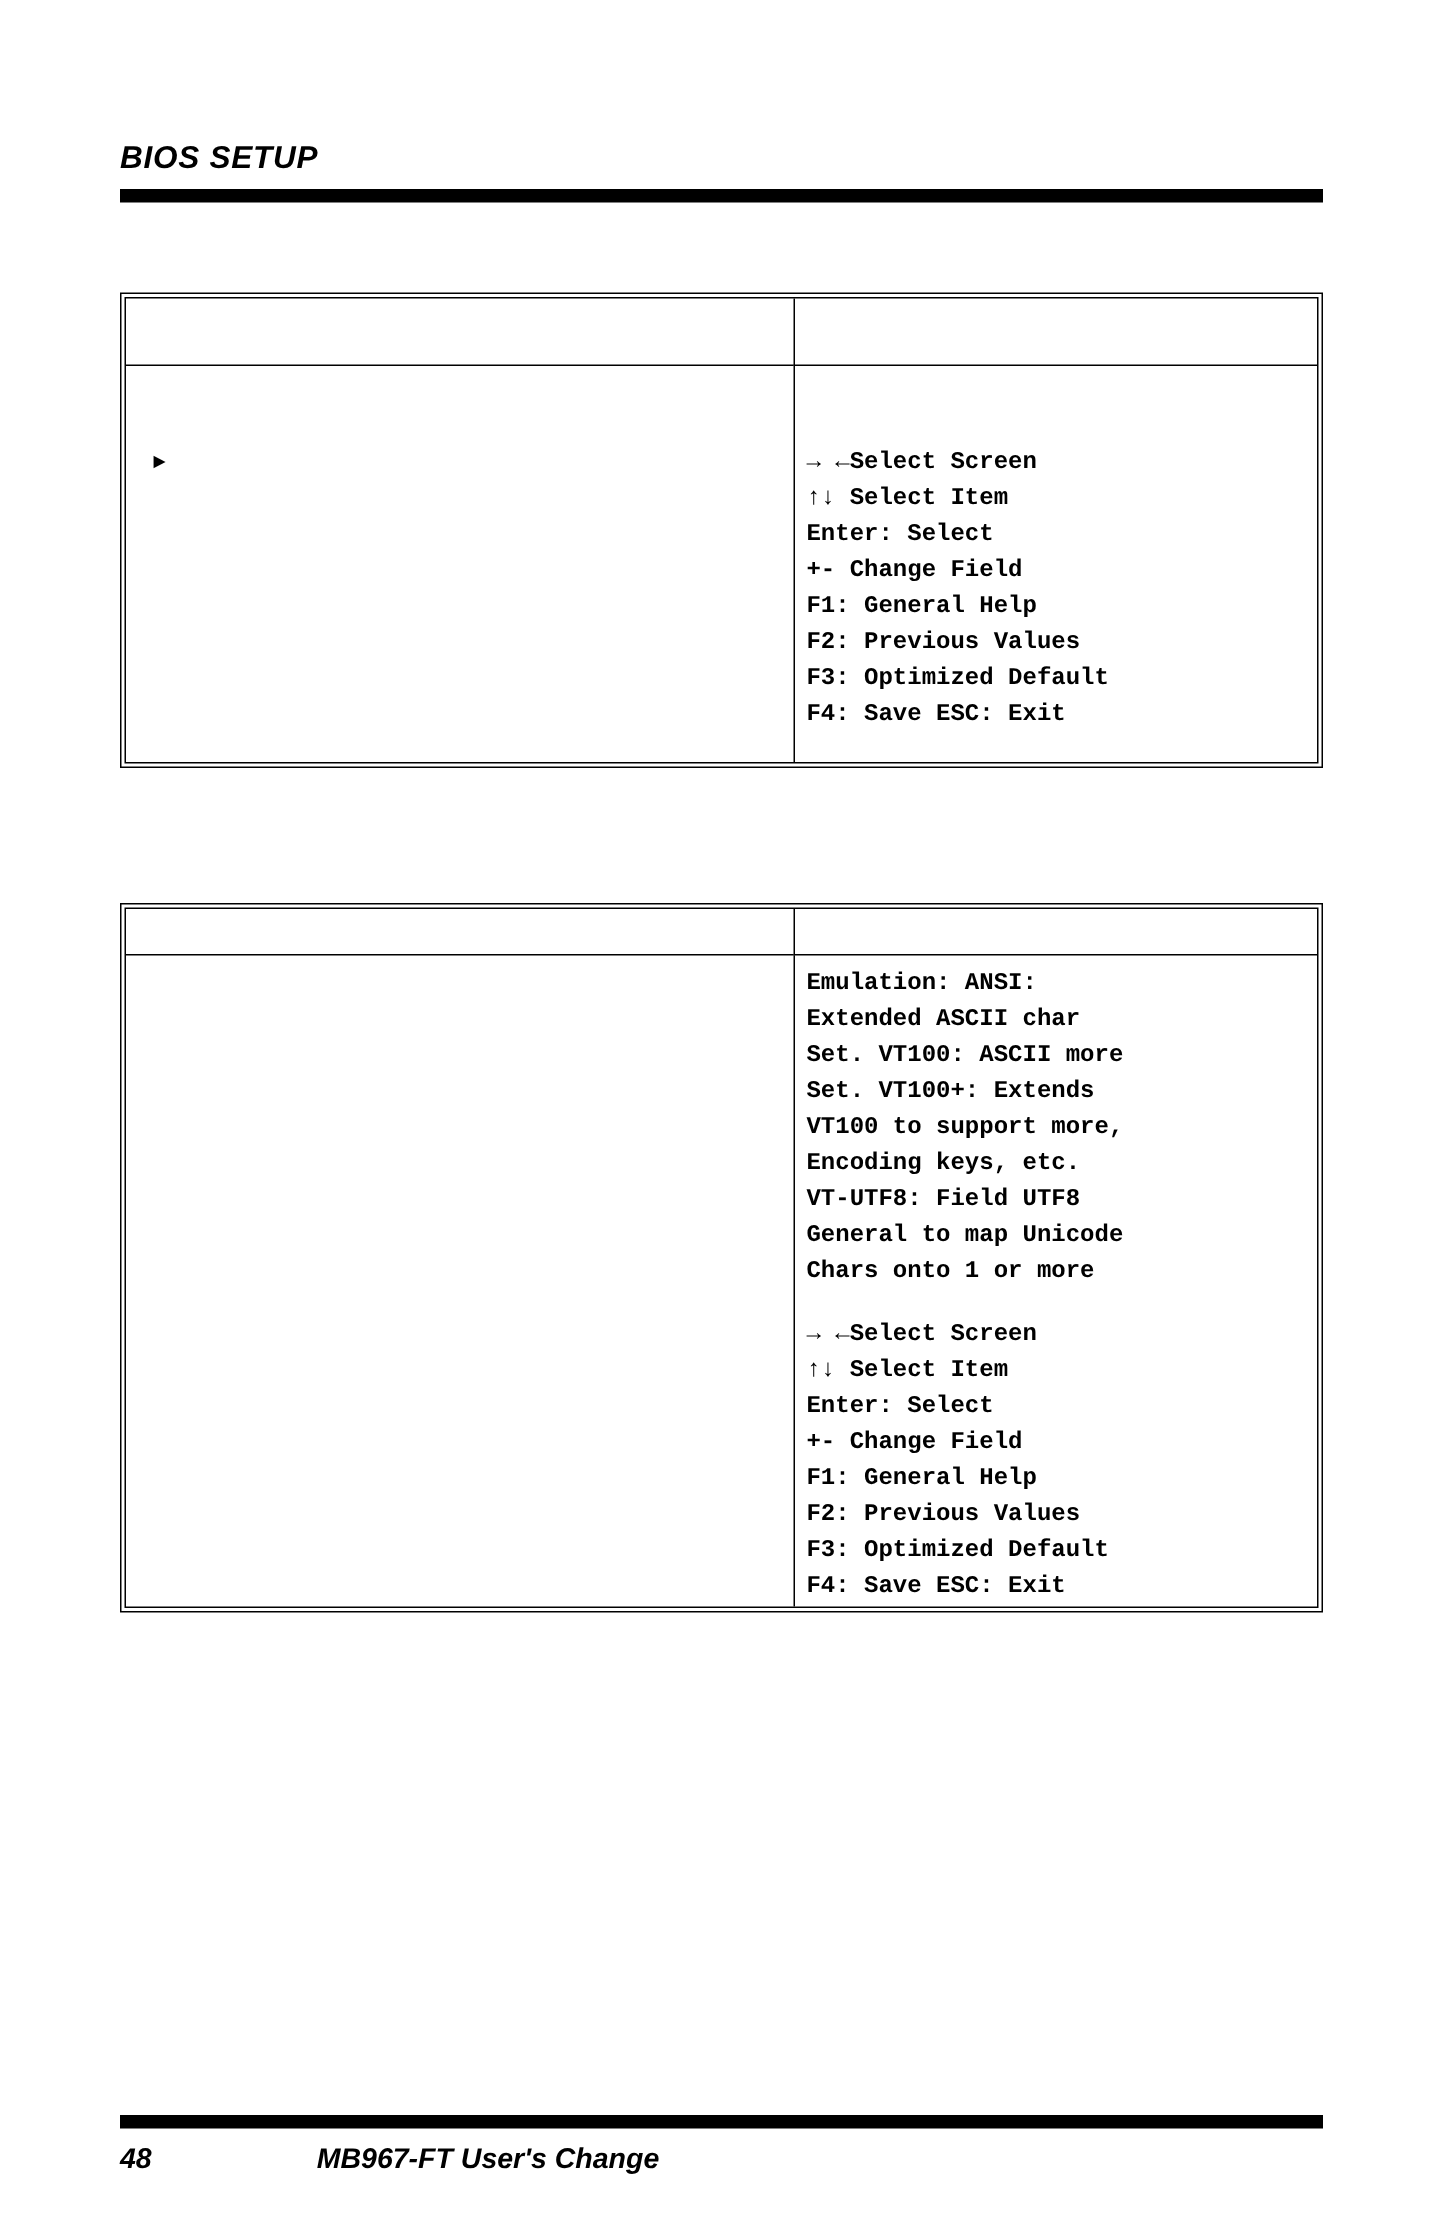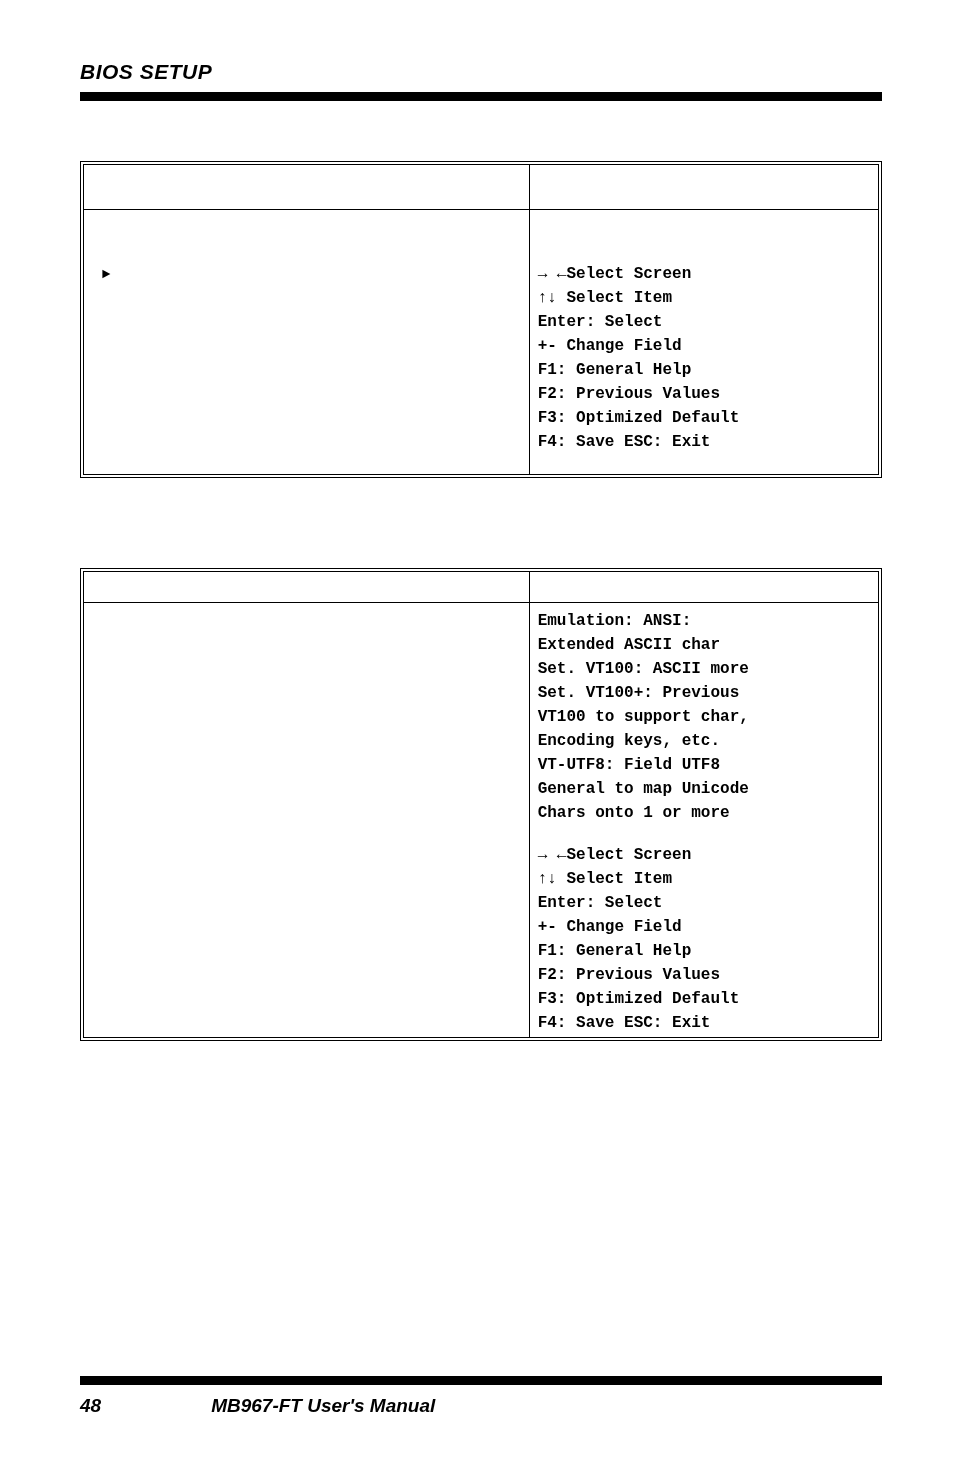--- a/index.html
+++ b/index.html
@@ -3,21 +3,21 @@
 <meta charset="utf-8">
 <style>
   body {
     margin: 0;
     padding: 0;
     background: #ffffff;
     font-family: Arial, sans-serif;
     width: 954px;
   }
   .page {
-    padding: 60px 72px 20px 80px;
+    padding: 94px 72px 20px 80px;
     box-sizing: border-box;
   }
   .page-title {
     font-family: Arial, sans-serif;
     font-weight: 900;
     font-style: italic;
     font-size: 21px;
     letter-spacing: 0.5px;
     margin-bottom: 8px;
   }
@@ -155,22 +155,22 @@
         <tr class="header-row">
       <td class="left-col"></td>
       <td class="right-col"></td>
     </tr>
     <tr>
       <td class="left-col"></td>
       <td class="right-col">
         <div>Emulation: ANSI:</div>
         <div>Extended ASCII char</div>
         <div>Set. VT100: ASCII more</div>
-        <div>Set. VT100+: Previous</div>
-        <div>VT100 to support char,</div>
+        <div>Set. VT100+: Extends</div>
+        <div>VT100 to support more,</div>
         <div>Encoding keys, etc.</div>
         <div>VT-UTF8: Field UTF8</div>
         <div>General to map Unicode</div>
         <div>Chars onto 1 or more</div>
         <div style="height:18px;"></div>
         <div>→ ←Select Screen</div>
         <div>↑↓ Select Item</div>
         <div>Enter: Select</div>
         <div>+-  Change Field</div>
         <div>F1: General Help</div>
@@ -178,15 +178,15 @@
         <div>F3: Optimized Default</div>
         <div>F4: Save  ESC: Exit</div>
       </td>
     </tr>
   </tbody>
     </table>
 
   <div class="footer-rule"></div>
   <div class="footer-line">
     <span class="page-number">48</span>
-    <span>MB967-FT User's Manual</span>
+    <span>MB967-FT User's Change</span>
   </div>
 </div>
 
 </body></html>

